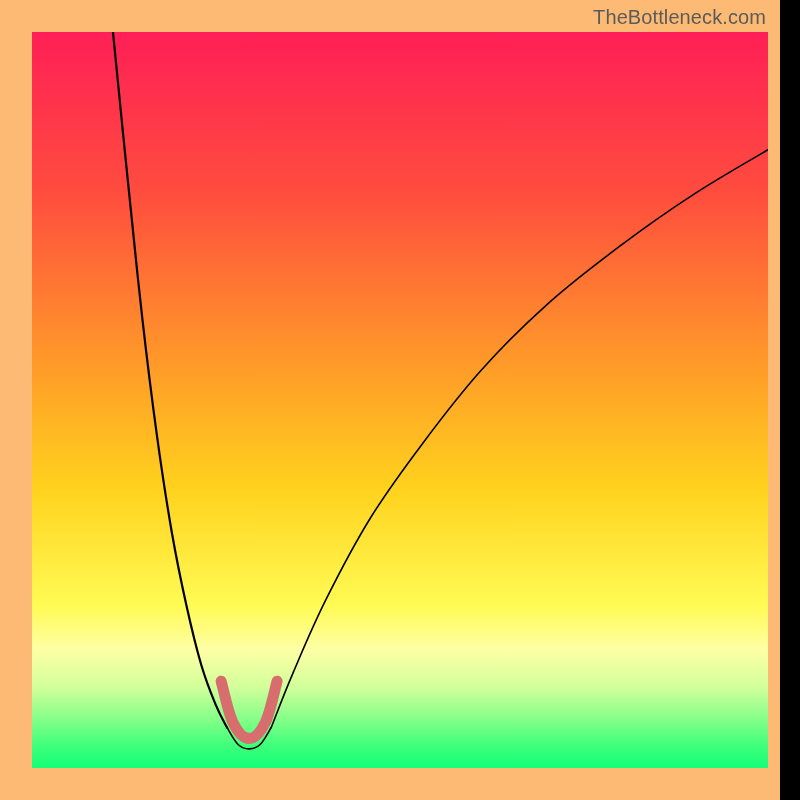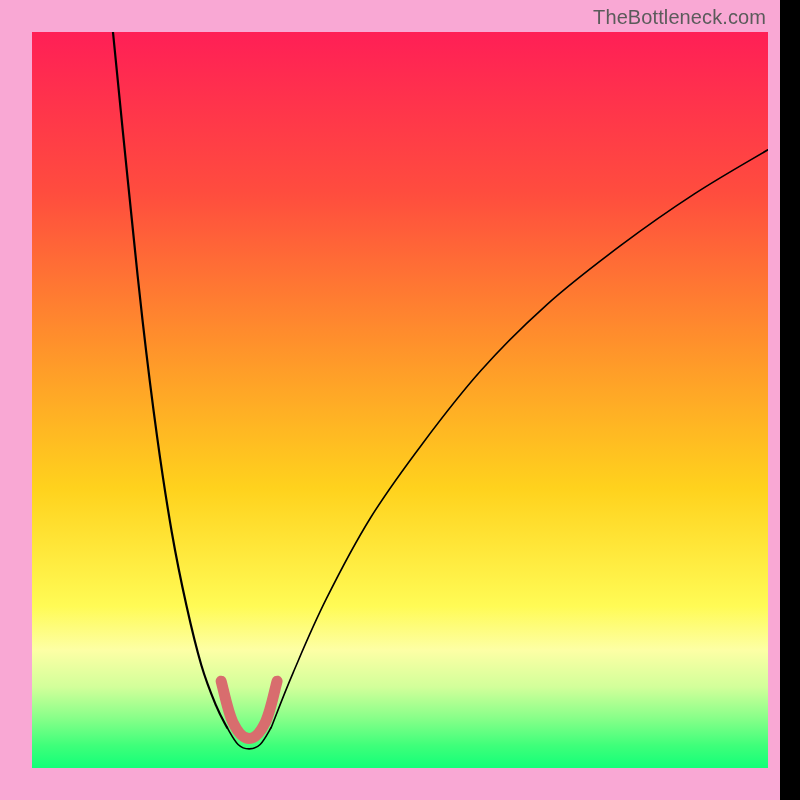--- a/index.html
+++ b/index.html
@@ -8,21 +8,21 @@
     width: 800px;
     height: 800px;
     background: #000;
     overflow: hidden;
     font-family: Arial, Helvetica, sans-serif;
   }
   .outer {
     position: relative;
     width: 780px;
     height: 800px;
-    background: #f9a8d4;
+    background: #fdba74;
   }
   .plot {
     position: absolute;
     left: 32px;
     top: 32px;
     width: 736px;
     height: 736px;
   }
   .watermark {
     position: absolute;

